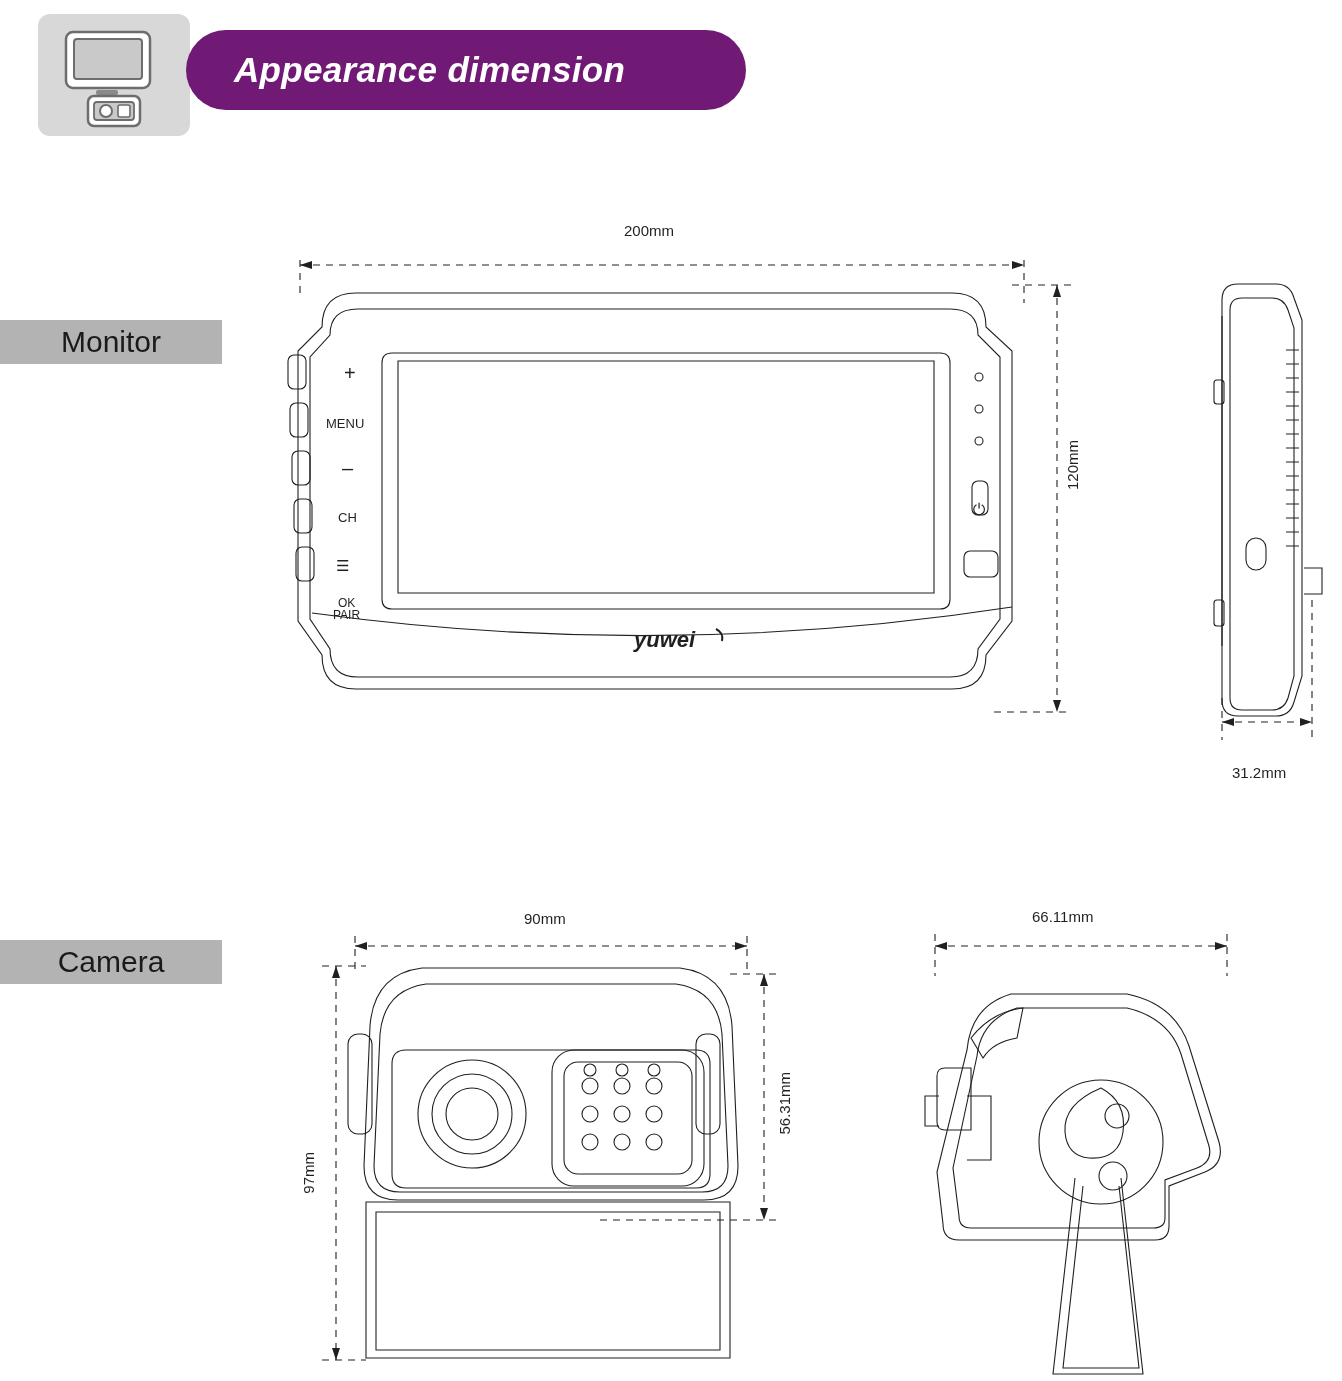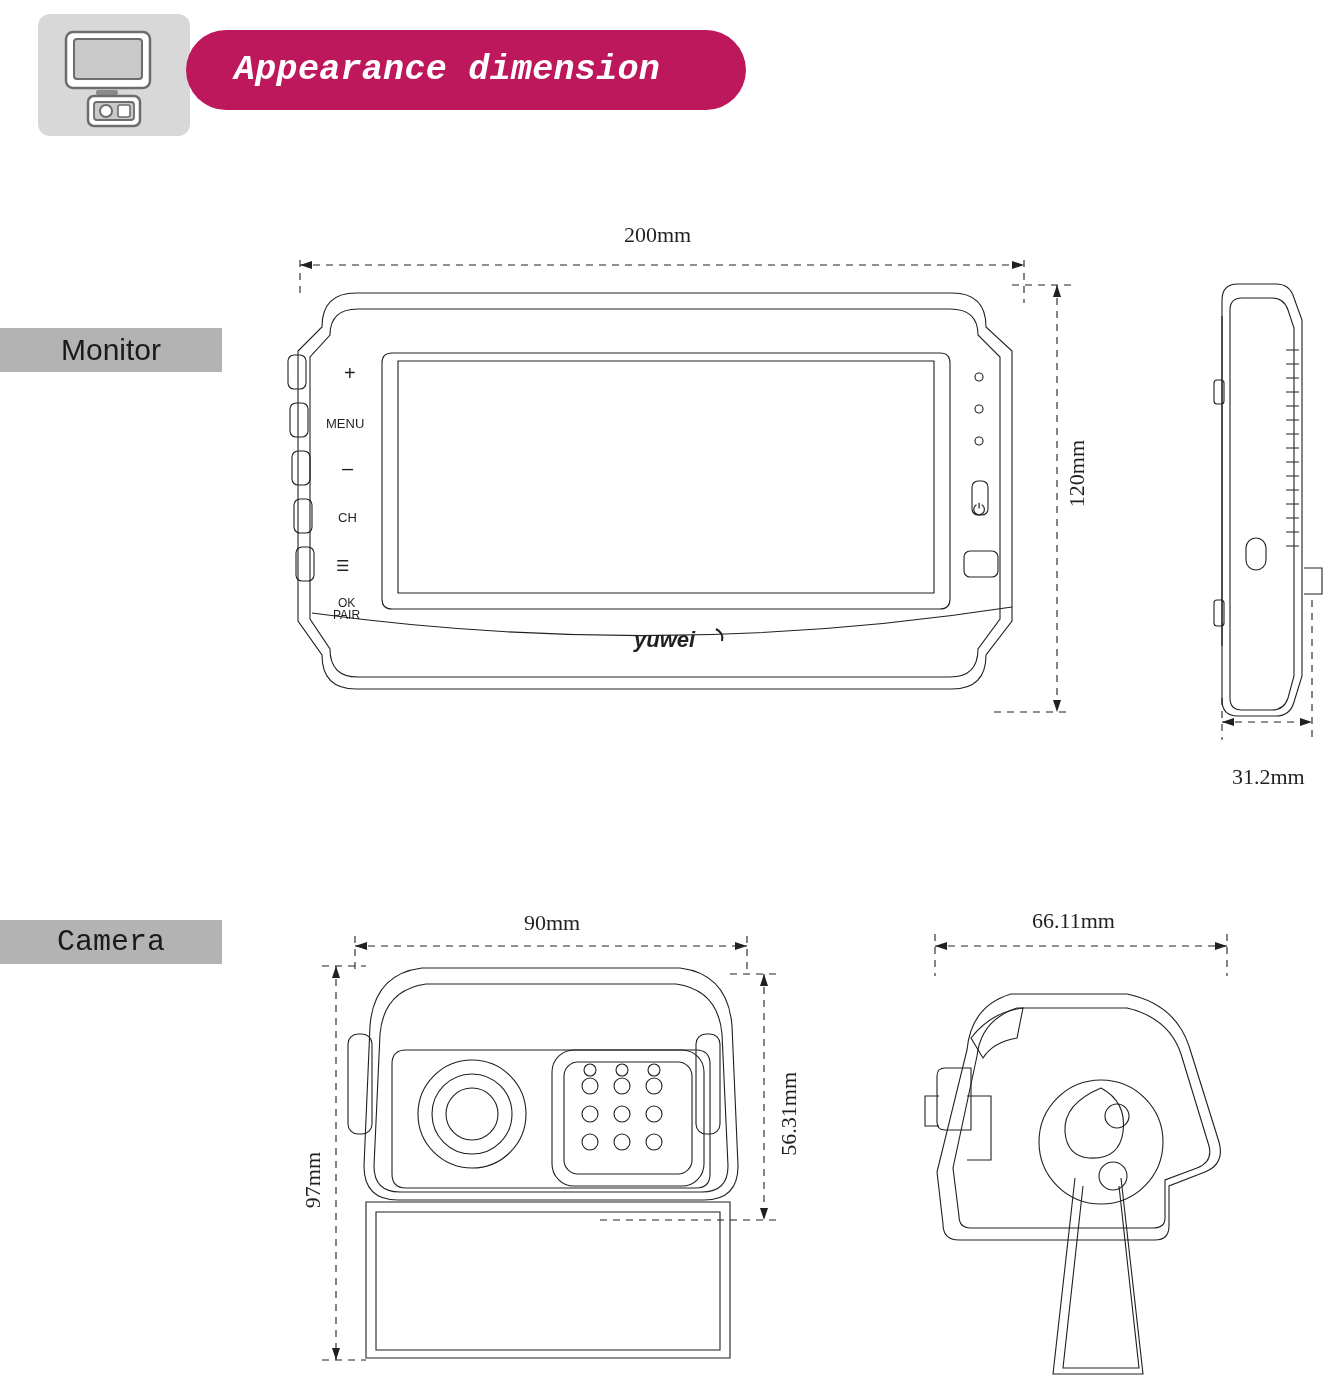--- a/index.html
+++ b/index.html
@@ -13,41 +13,41 @@
   }
   .abs{position:absolute;}
 
   
   #header-thumb{
     left:38px;top:14px;width:152px;height:122px;
     background:#d8d8d8;border-radius:12px;
   }
   #header-banner{
     left:186px;top:30px;width:560px;height:80px;
-    background:#be185d;border-radius:40px;font-family:Liberation Mono, monospace;
+    background:#701a75;border-radius:40px;
   }
   #header-banner .txt{
     position:absolute;left:48px;top:0;right:20px;height:80px;
     display:flex;align-items:center;
     font-size:35px;font-style:italic;font-weight:bold;color:#ffffff;
     letter-spacing:.3px;
   }
 
   
   .sect-tag{
     left:0;width:222px;height:44px;
     background:#b3b3b3;
     display:flex;align-items:center;justify-content:center;
-    font-size:30px;color:#1a1a1a;margin-top:8px;
+    font-size:30px;color:#1a1a1a;
   }
   #tag-monitor{top:320px;}
-  #tag-camera{top:912px;font-family:Liberation Mono, monospace;}
+  #tag-camera{top:940px;}
 
   
-  .dimtext{font-size:22px;color:#231f20;white-space:nowrap;font-family:Liberation Serif, serif;}
+  .dimtext{font-size:15px;color:#231f20;white-space:nowrap;}
   .vert{writing-mode:vertical-rl;transform:rotate(180deg);}
   svg{display:block;overflow:visible;}
 </style>
 </head>
 <body>
 
 <div class="abs" id="header-thumb">
   <svg width="152" height="122" viewBox="0 0 152 122">
     <rect x="28" y="18" width="84" height="56" rx="7" fill="#ffffff" stroke="#6d6d6d" stroke-width="2.5"></rect>
     <rect x="36" y="25" width="68" height="40" rx="3" fill="#c9c9c9" stroke="#6d6d6d" stroke-width="2"></rect>

